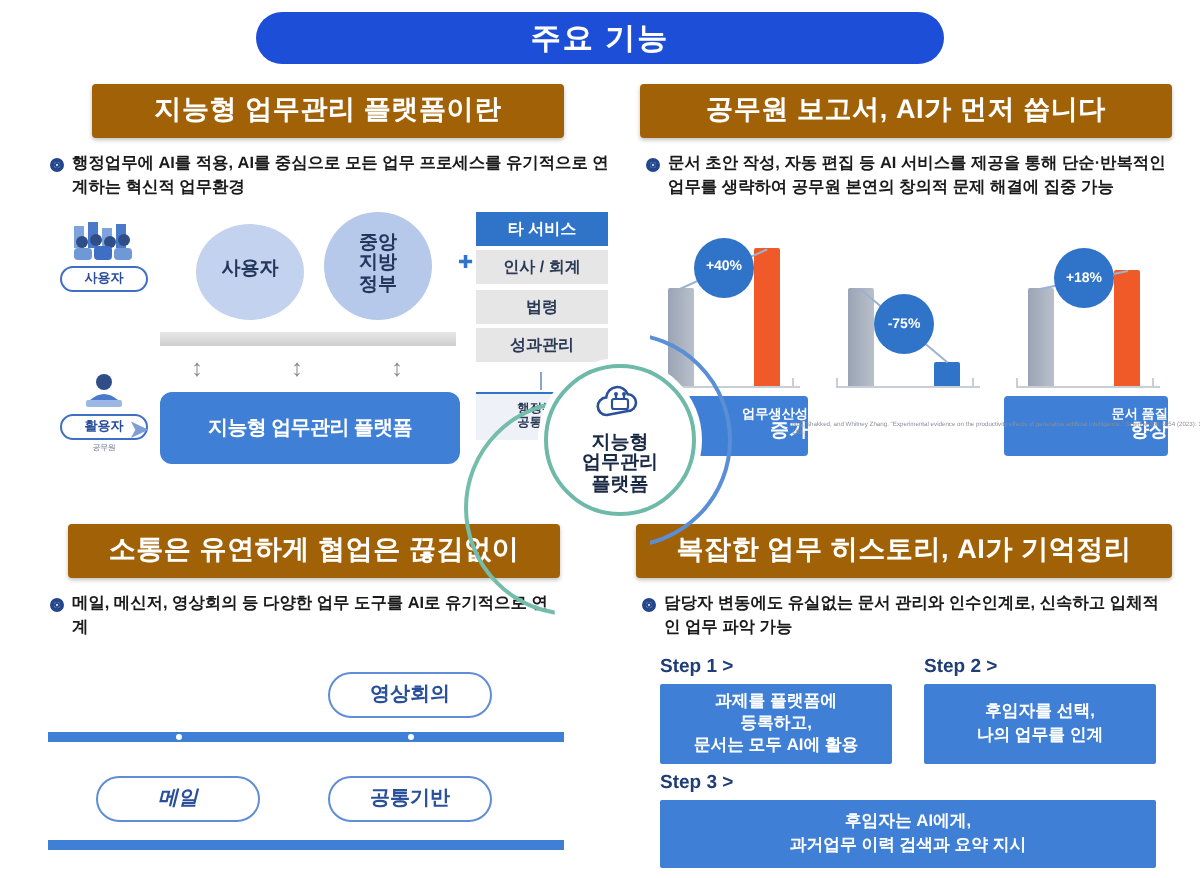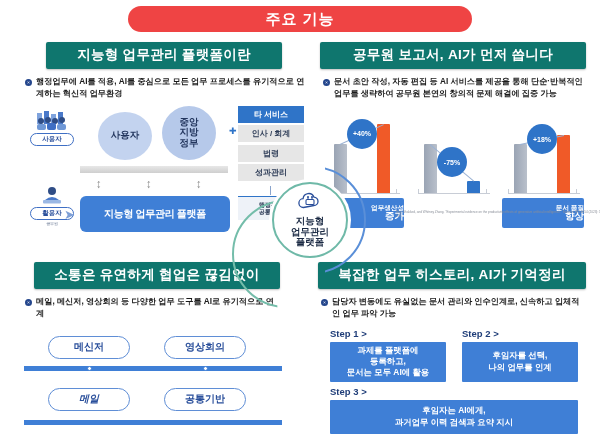--- a/index.html
+++ b/index.html
@@ -8,30 +8,30 @@
     background: #ffffff;
     font-family: "Liberation Sans", "DejaVu Sans", sans-serif;
     overflow: hidden;
   }
   .page { position: relative; width: 600px; height: 439px; background:#fff; }
 
   
   .title-pill {
     position: absolute; left: 128px; top: 6px;
     width: 344px; height: 26px;
-    background: #ef4444;
+    background: #1d4ed8;
     border-radius: 14px;
     display: flex; align-items: center; justify-content: center;
     color: #ffffff; font-size: 15px; font-weight: bold; letter-spacing: 1px;
   }
 
   
   .panel { position: absolute; }
   .panel-head {
-    background: #0f766e;
+    background: #a16207;
     color: #ffffff;
     font-size: 13.5px;
     font-weight: bold;
     text-align: center;
     border-radius: 2px;
     padding: 4px 2px 5px;
     letter-spacing: .3px;
     box-shadow: 0 1px 2px rgba(0,0,0,.25);
   }
   .bullet-row { display: flex; gap: 4px; margin-top: 7px; padding: 0 3px; }
@@ -364,21 +364,20 @@
   </div>
 
   <div class="panel" id="panel-c">
     <div class="panel-head">소통은 유연하게 협업은 끊김없이</div>
     <div class="bullet-row">
       <span class="bullet-dot"></span>
       <span class="bullet-text">메일, 메신저, 영상회의 등 다양한 업무 도구를 AI로 유기적으로 연계</span>
     </div>
 
     <div class="tools">
-      <div class="tool-pill" style="left:26px; top:4px;">메신저</div>
       <div class="tool-pill" style="left:142px; top:4px;">영상회의</div>
       <div class="tool-bar" style="top:34px;"></div>
       <div class="tool-node" style="left:65px; top:34px;"></div>
       <div class="tool-node" style="left:181px; top:34px;"></div>
 
       <div class="tool-pill" style="left:26px; top:56px;font-style:italic;">메일</div>
       <div class="tool-pill" style="left:142px; top:56px;">공통기반</div>
       <div class="tool-bar" style="top:88px;"></div>
     </div>
   </div>

